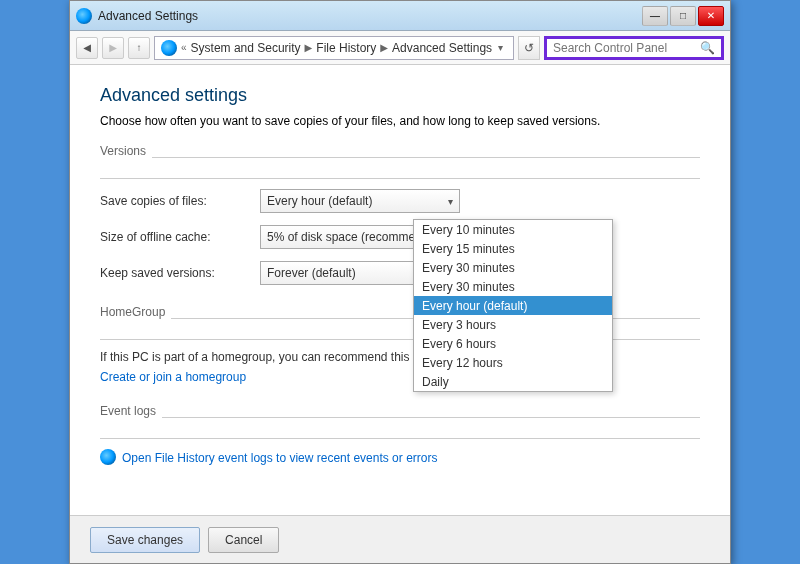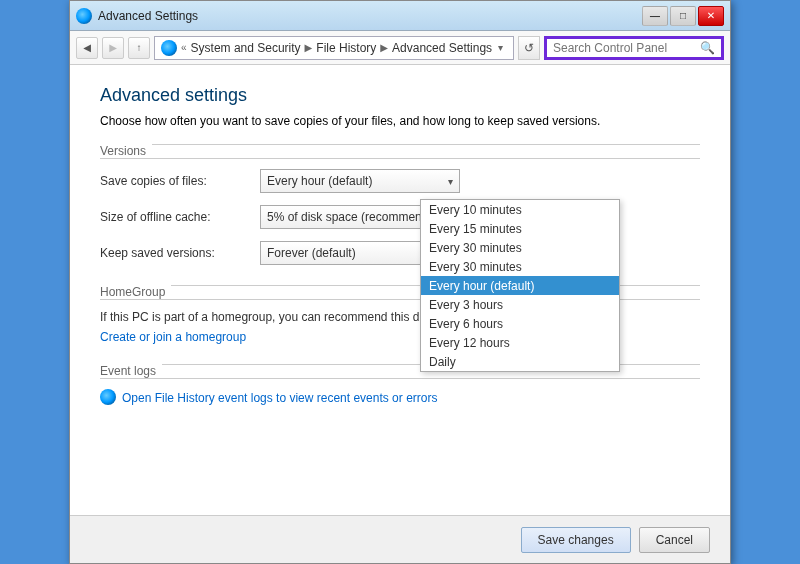--- a/index.html
+++ b/index.html
@@ -187,24 +187,24 @@
       margin-bottom: 16px;
     }
 
     .section {
       margin-bottom: 20px;
     }
     .section-header {
       font-size: 12px;
       color: #666;
       border-bottom: 1px solid #ccc;
-      padding-bottom: 0;
+      padding-bottom: 20px;
       margin-bottom: 10px;
       display: flex;
-      align-items: flex-start;
+      align-items: flex-end;
     }
     .section-header::after {
       content: '';
       flex: 1;
       height: 1px;
       background: #ccc;
       margin-left: 6px;
     }
 
     .form-row {
@@ -237,21 +237,21 @@
       position: relative;
     }
     .select-arrow {
       font-size: 10px;
       color: #555;
     }
 
     
     .dropdown-overlay {
       position: absolute;
-      left: 160px;
+      left: 153px;
       top: 30px;
       width: 200px;
       background: white;
       border: 1px solid #aaa;
       box-shadow: 2px 2px 6px rgba(0,0,0,0.2);
       z-index: 100;
     }
     .dropdown-item {
       height: 19px;
       padding: 2px 8px;
@@ -291,21 +291,21 @@
       flex-shrink: 0;
     }
 
     
     .footer {
       height: 48px;
       background: #f0f0f0;
       border-top: 1px solid #ccc;
       display: flex;
       align-items: center;
-      justify-content: flex-end;
+      justify-content: flex-start;
       padding: 12px 20px;
       gap: 8px;
       flex-shrink: 0;
     }
     .btn {
       height: 26px;
       padding: 0 16px;
       border: 1px solid #aaa;
       background: linear-gradient(to bottom, #f8f8f8, #e0e0e0);
       font-size: 12px;

